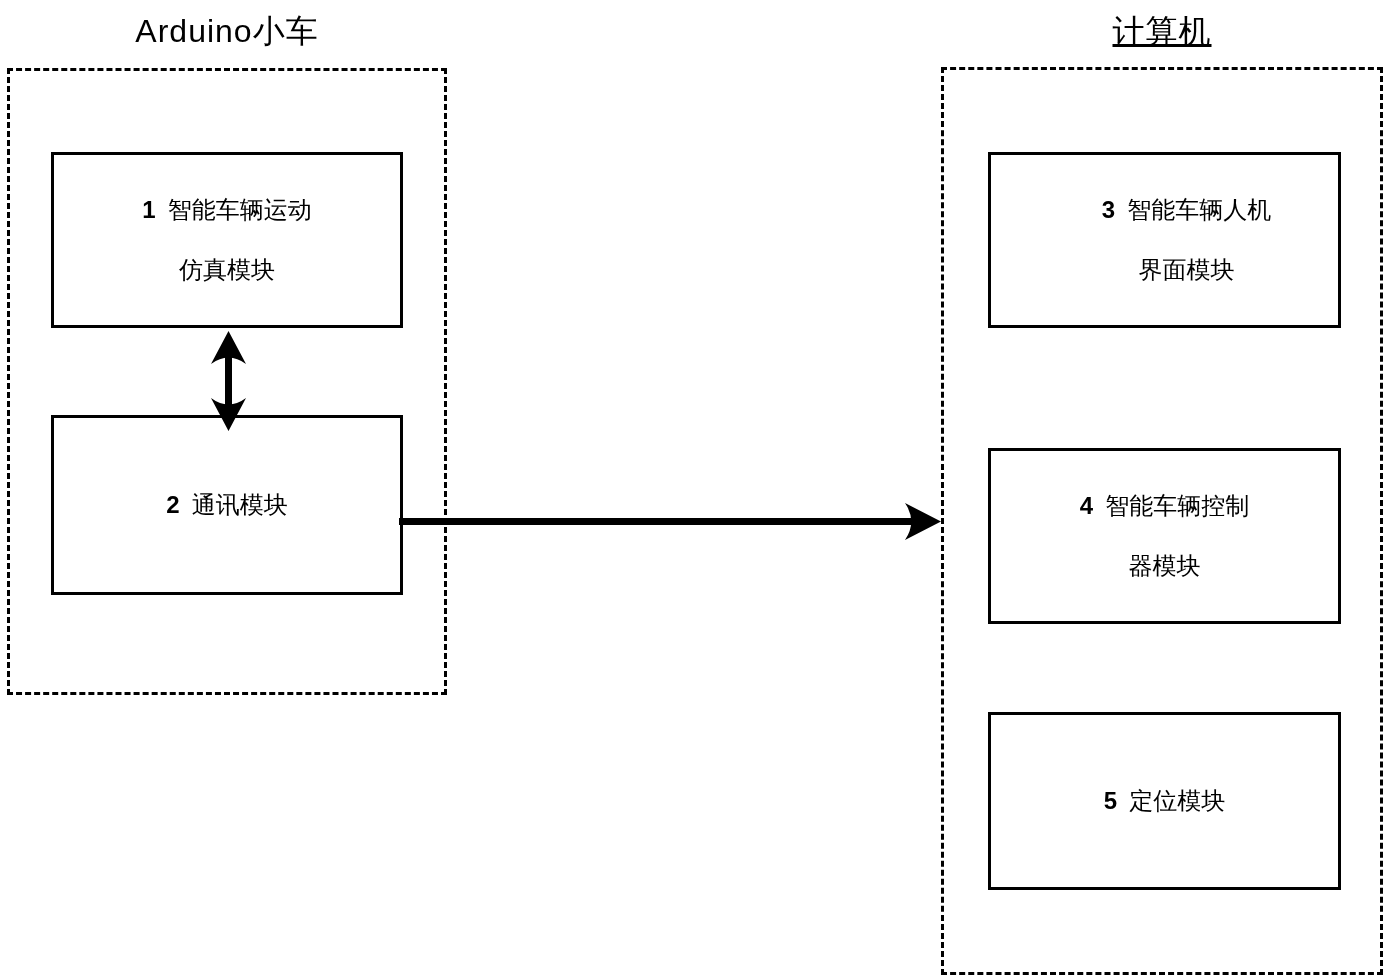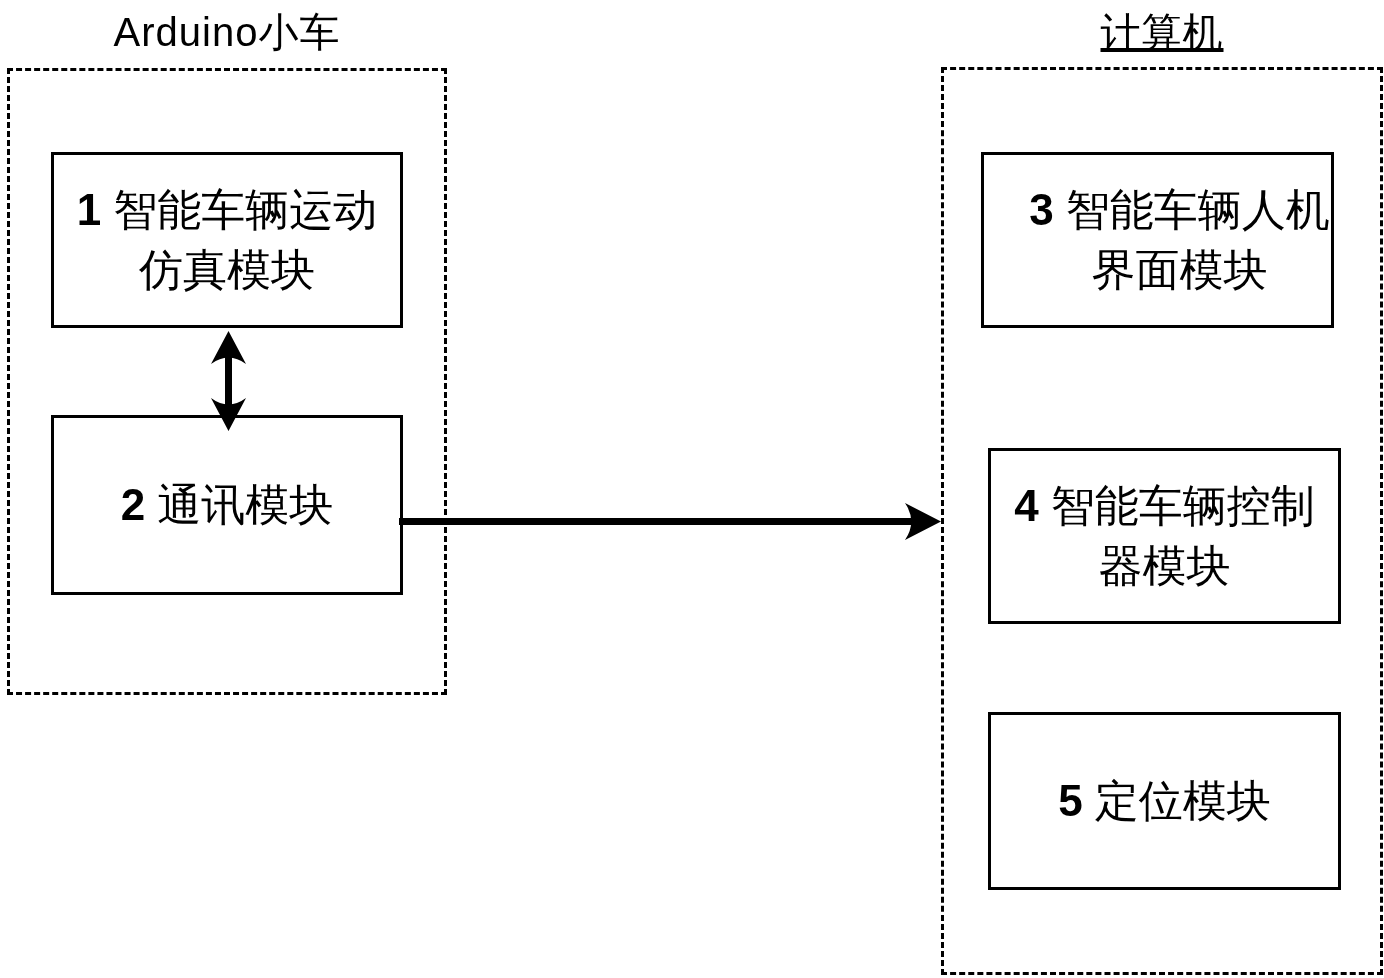--- a/index.html
+++ b/index.html
@@ -16,41 +16,41 @@
     overflow: hidden;
     color: #000;
   }
   .group-title {
     position: absolute;
     top: 0px;
     height: 64px;
     display: flex;
     align-items: center;
     justify-content: center;
-    font-size: 40px;
+    font-size: 32px;
     letter-spacing: 1px;
     color: #000;
   }
   .dashed-container {
     position: absolute;
     border: 3px dashed #000;
     box-sizing: border-box;
     background: transparent;
   }
   .module-box {
     position: absolute;
     border: 3px solid #000;
     box-sizing: border-box;
     background: #ffffff;
     display: flex;
     flex-direction: column;
     align-items: center;
     justify-content: center;
     text-align: center;
-    font-size: 44px;
+    font-size: 24px;
     line-height: 60px;
     color: #000;
   }
   .module-box .line {
     white-space: nowrap;
   }
   .module-box .line:empty {
     display: none;
   }
   .module-box .num {
@@ -84,21 +84,21 @@
     <div class="module-box" style="left:41px; top:344px; width:352px; height:180px;">
       <div class="line"><span class="num">2</span><span>通讯模块</span></div>
 
     </div>
   </div>
 
   <div class="group-title" style="left:941px; width:442px;text-decoration:underline;">计算机</div>
 
   <div class="dashed-container" style="left:941px; top:67px; width:442px; height:908px;">
 
-    <div class="module-box" style="left:37px; top:82px; width:353px; height:176px;padding-left:44px;">
+    <div class="module-box" style="left:44px; top:82px; width:353px; height:176px;padding-left:44px;">
       <div class="line"><span class="num">3</span><span>智能车辆人机</span></div>
       <div class="line">界面模块</div>
     </div>
 
     <div class="module-box" style="left:44px; top:378px; width:353px; height:176px;">
       <div class="line"><span class="num">4</span><span>智能车辆控制</span></div>
       <div class="line">器模块</div>
     </div>
 
     <div class="module-box" style="left:44px; top:642px; width:353px; height:178px;justify-content:center;">

